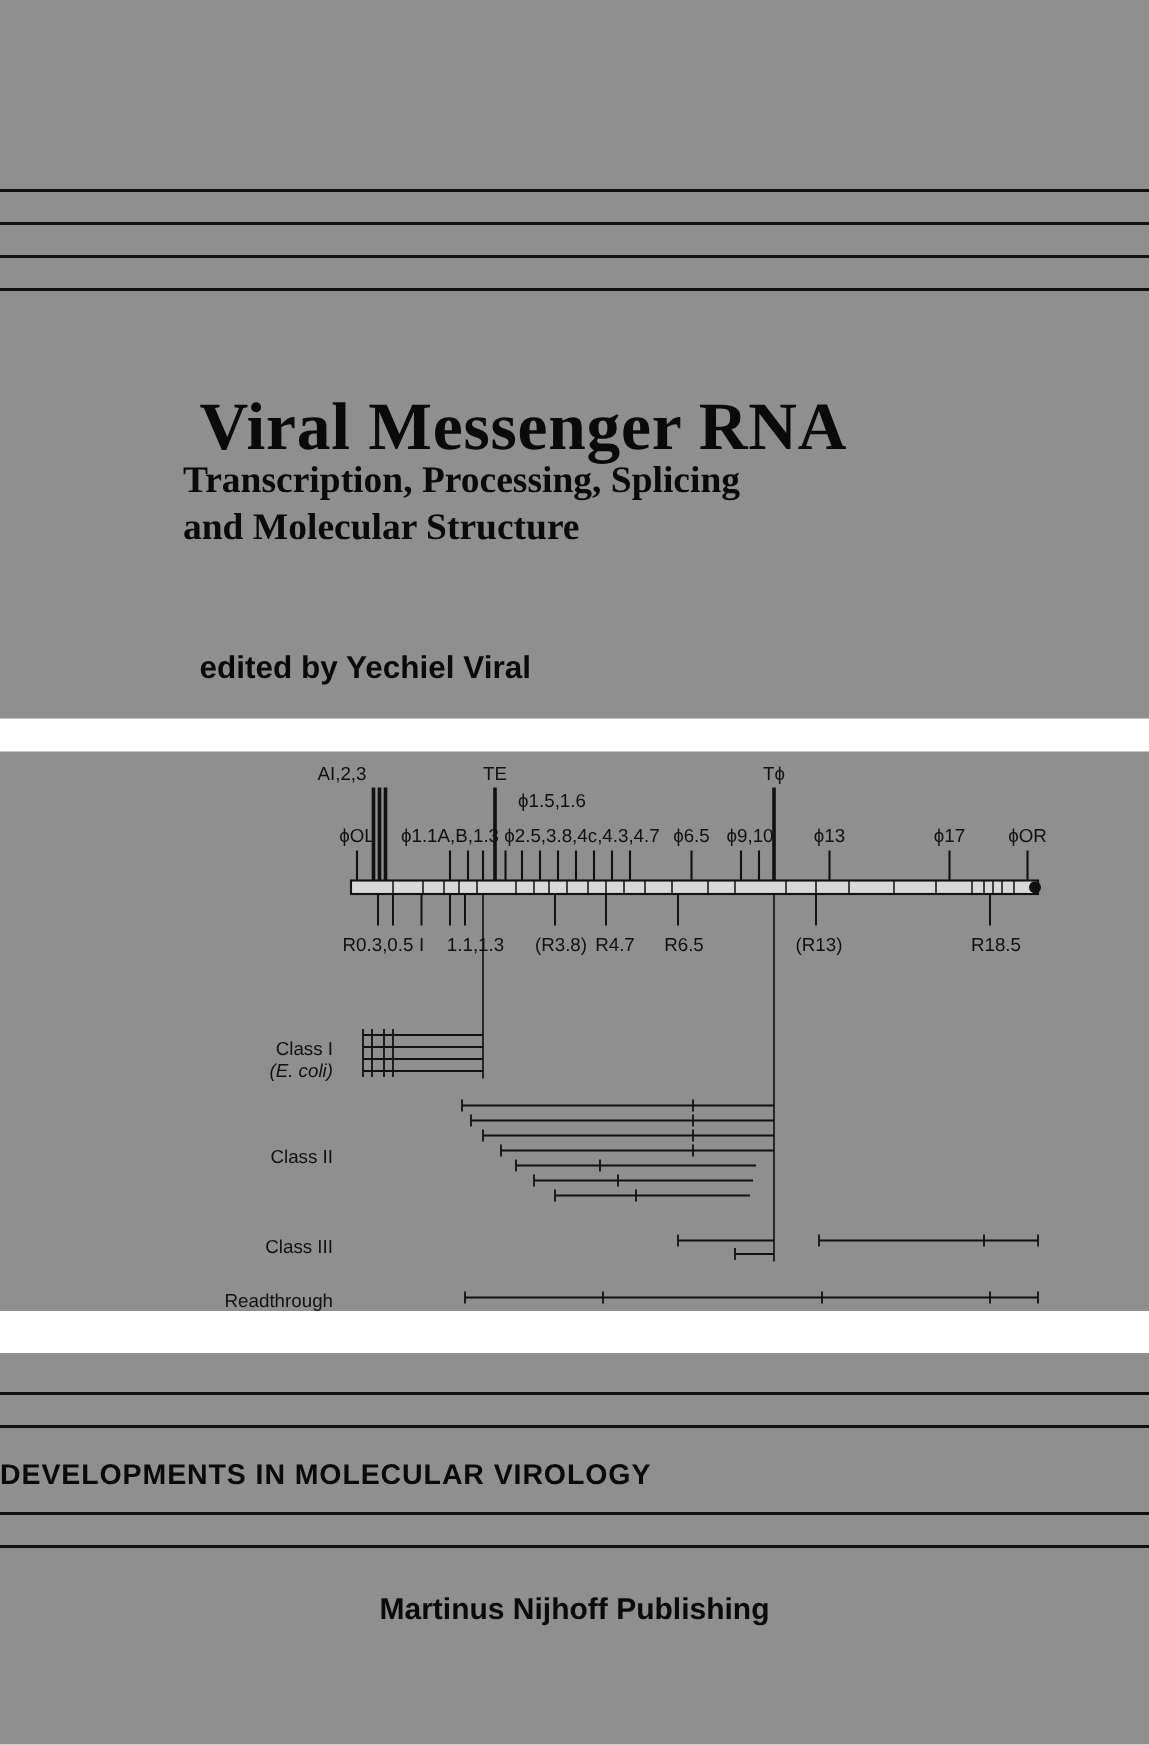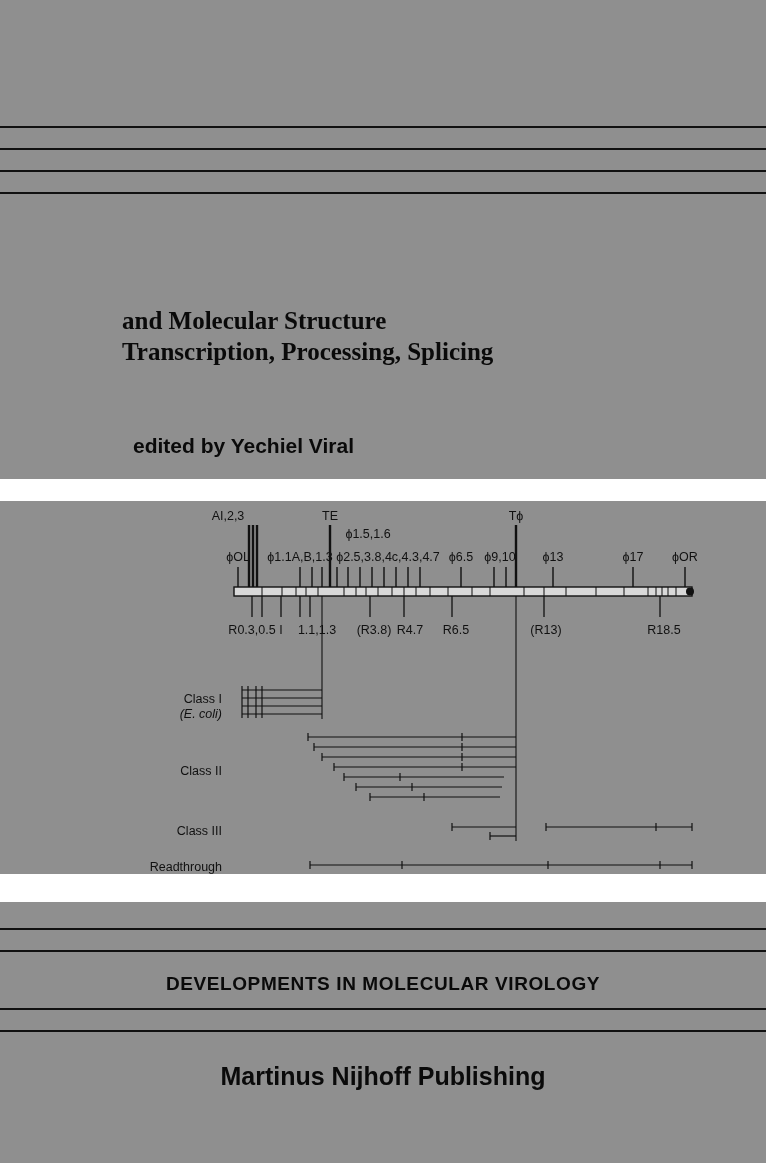--- a/index.html
+++ b/index.html
@@ -63,36 +63,35 @@
     font-weight: bold;
     font-size: 21px;
     color: #0a0a0a;
     white-space: nowrap;
   }
   .series {
     position: absolute;
     left: 0;
     top: 973px;
     width: 766px;
-    text-align: center;
     font-family: "Liberation Sans", sans-serif;
     font-weight: bold;
     font-size: 19px;
     letter-spacing: 0.6px;
     color: #0a0a0a;
   }
   .publisher {
     position: absolute;
     left: 0;
     top: 1062px;
     width: 766px;
     text-align: center;
     font-family: "Liberation Sans", sans-serif;
     font-weight: bold;
-    font-size: 25px;
+    font-size: 20px;
     color: #0a0a0a;
   }
   
   #figure {
     position: absolute;
     left: 0;
     top: 489px;
     width: 670px;
     height: 400px;
   }
@@ -124,24 +123,25 @@
   <div class="rule" style="top:192px;"></div>
 
   <div class="rule" style="top:928px;"></div>
   <div class="rule" style="top:950px;"></div>
   <div class="rule" style="top:1008px;"></div>
   <div class="rule" style="top:1030px;"></div>
 
   <div class="white-band" style="top:479px; height:22px;"></div>
   <div class="white-band" style="top:874px; height:28px;"></div>
 
+  <h1 class="main-title">Viral Messenger RNA</h1>
 
   <div class="sub-title">
+    <div>Transcription, Processing, Splicing</div>
     <div>and Molecular Structure</div>
-    <div>Transcription, Processing, Splicing</div>
   </div>
 
   <div class="editor">edited by Yechiel Viral</div>
 
   <div id="figure">
     <svg width="766" height="400" viewBox="0 0 766 400" xmlns="http://www.w3.org/2000/svg">
 
       <text class="fig-label" x="228" y="31" text-anchor="middle">AI,2,3</text>
       <text class="fig-label" x="330" y="31" text-anchor="middle">TE</text>
       <text class="fig-label" x="516" y="31" text-anchor="middle">Tϕ</text>

